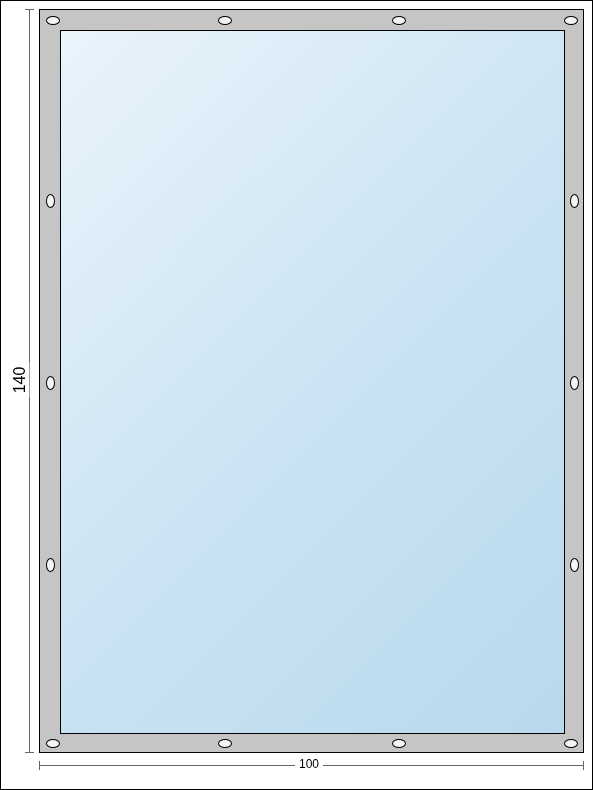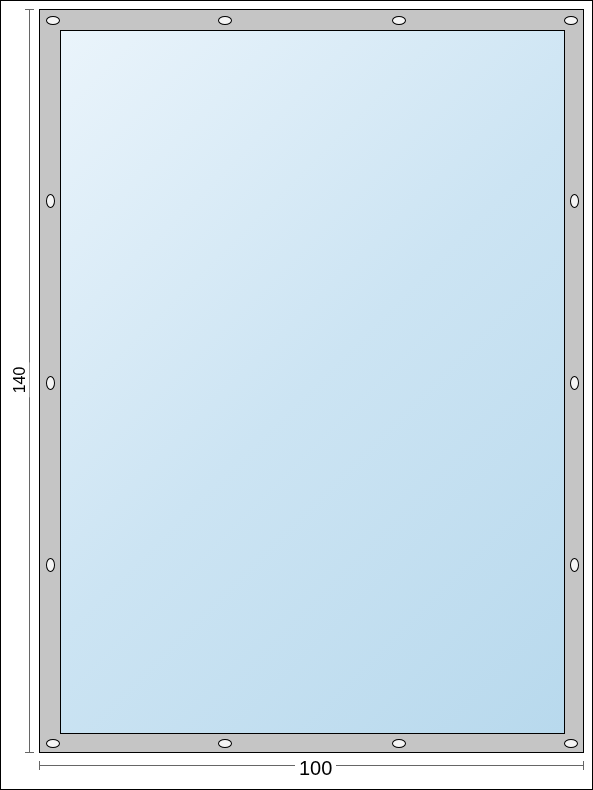--- a/index.html
+++ b/index.html
@@ -81,21 +81,21 @@
     transform-origin: center;
     font-size: 16px;
     color: #000;
     background: #fff;
     padding: 0 4px;
   }
   .dim-label-h {
     position: absolute;
     left: 294px;
     top: 756px;
-    font-size: 20px;
+    font-size: 12px;
     color: #000;
     background: #fff;
     padding: 0 4px;
   }
 </style>
 </head>
 <body>
 
 <div class="panel-frame">
   <div class="panel-glass"></div>

